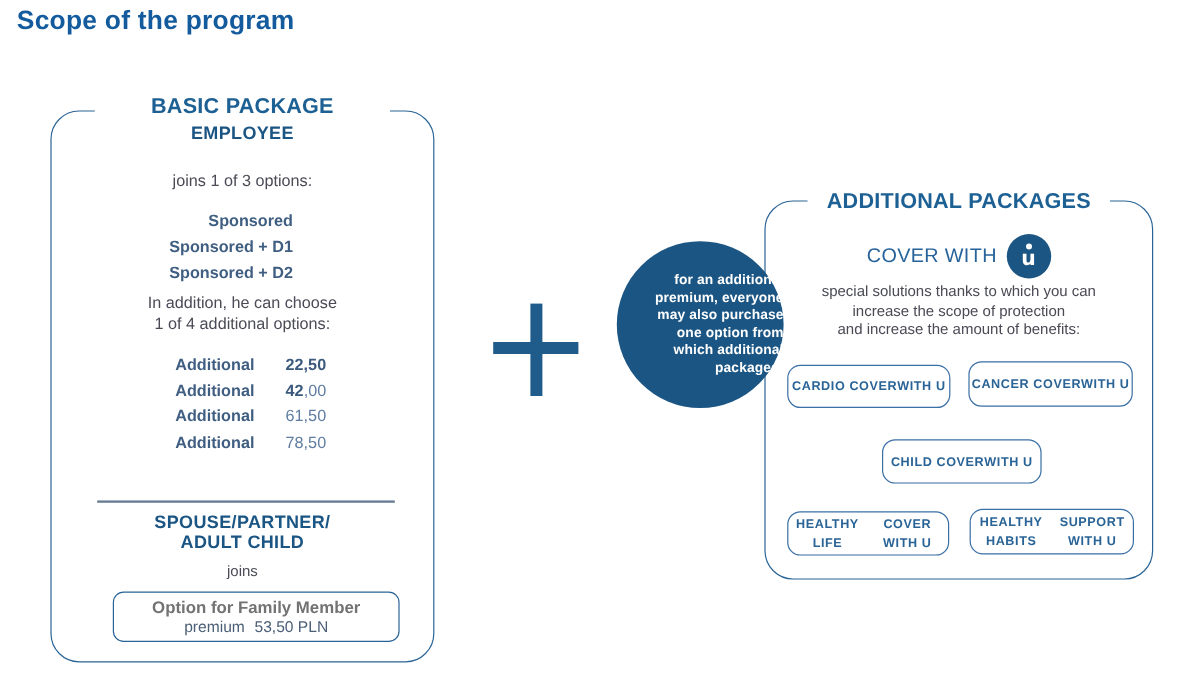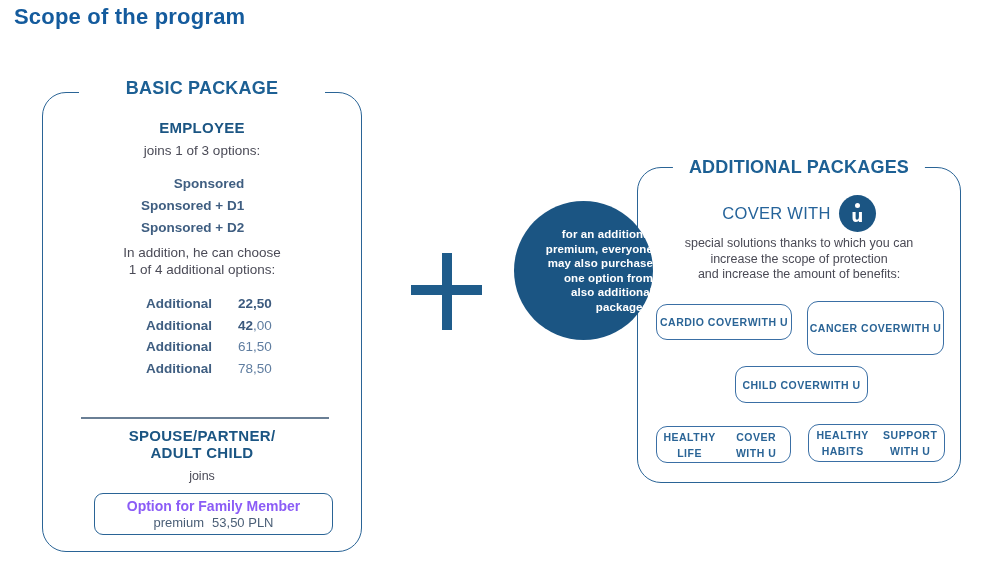--- a/index.html
+++ b/index.html
@@ -51,21 +51,21 @@
   .divider {
     position: absolute; left: 38px; right: 32px; top: 324px;
     height: 2px; background: #6a7f95;
   }
 
   .family-box {
     position: absolute; left: 51px; top: 400px; width: 239px; height: 42px;
     border: 1.8px solid #2a6496; border-radius: 9px; background: #ffffff;
     display: flex; flex-direction: column; align-items: center; justify-content: center;
   }
-  .family-title { font-size: 14px; font-weight: 700; color: #8b5cf6; }
+  .family-title { font-size: 14px; font-weight: 700; color: #737373; }
   .family-premium { font-size: 13px; color: #4a5e76; margin-top: 1px; }
   .family-premium .gap { display: inline-block; width: 8px; }
 
   
   .plus-icon { position: absolute; left: 411px; top: 253px; width: 71px; height: 77px; }
   .plus-icon::before {
     content: ""; position: absolute; left: 0; top: 32px; width: 71px; height: 10px; background: #1f5c8b;
   }
   .plus-icon::after {
     content: ""; position: absolute; left: 31px; top: 0; width: 10px; height: 77px; background: #1f5c8b;
@@ -102,36 +102,36 @@
 
   .pkg-box {
     position: absolute; border: 1.4px solid #3a6fa5; border-radius: 11px; background: #ffffff;
     display: flex; align-items: center; justify-content: center;
     text-align: center;
   }
   .pkg-box div {
     font-size: 10.5px; font-weight: 600; color: #2a6496; letter-spacing: 0.5px; line-height: 16px;
   }
   .pkg-cardio  { left: 18px;  top: 136px; width: 136px; height: 36px; }
-  .pkg-cancer  { left: 169px; top: 133px; width: 137px; height: 54px; text-align: right; }
+  .pkg-cancer  { left: 169px; top: 133px; width: 137px; height: 38px; text-align: right; }
   .pkg-child   { left: 97px;  top: 198px; width: 133px; height: 37px; }
   .pkg-hlife   { left: 18px;  top: 258px; width: 135px; height: 37px; }
   .pkg-hhabits { left: 170px; top: 256px; width: 137px; height: 38px; }
 </style>
 </head>
 <body>
 
 <div class="canvas">
 
   <div class="page-title">Scope of the program</div>
 
   <div class="panel panel-basic">
     <div class="legend legend-basic">BASIC PACKAGE</div>
 
-    <div class="abs centered employee-heading" style="top:26px">EMPLOYEE</div>
+    <div class="abs centered employee-heading" style="top:10px">EMPLOYEE</div>
     <div class="abs centered body-gray" style="top:50px">joins 1 of 3 options:</div>
 
     <div class="abs options-list">
       <div class="opt-label">Sponsored</div>
       <div class="opt-label">Sponsored + D1</div>
       <div class="opt-label">Sponsored + D2</div>
     </div>
 
     <div class="abs centered body-gray" style="top:152px">In addition, he can choose</div>
     <div class="abs centered body-gray" style="top:169px">1 of 4 additional options:</div>
@@ -160,21 +160,21 @@
     </div>
   </div>
 
   <div class="plus-icon"></div>
 
   <div class="circle-note">
     <div>for an additional</div>
     <div>premium, everyone</div>
     <div>may also purchase</div>
     <div>one option from</div>
-    <div>also additional</div>
+    <div>which additional</div>
     <div>packages:</div>
   </div>
 
   <div class="panel panel-addl">
     <div class="legend legend-addl">ADDITIONAL PACKAGES</div>
 
     <div class="cover-with-row">
       <span class="cover-with-label">COVER WITH</span>
       <span class="logo-u">
         <span class="dot"></span>

